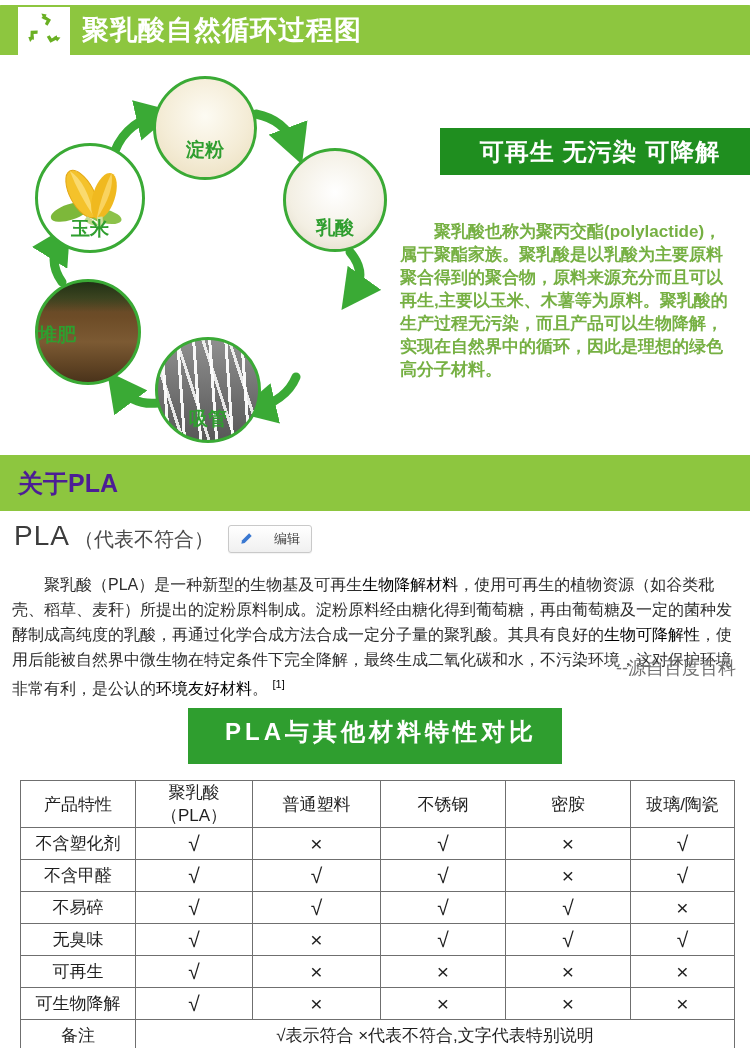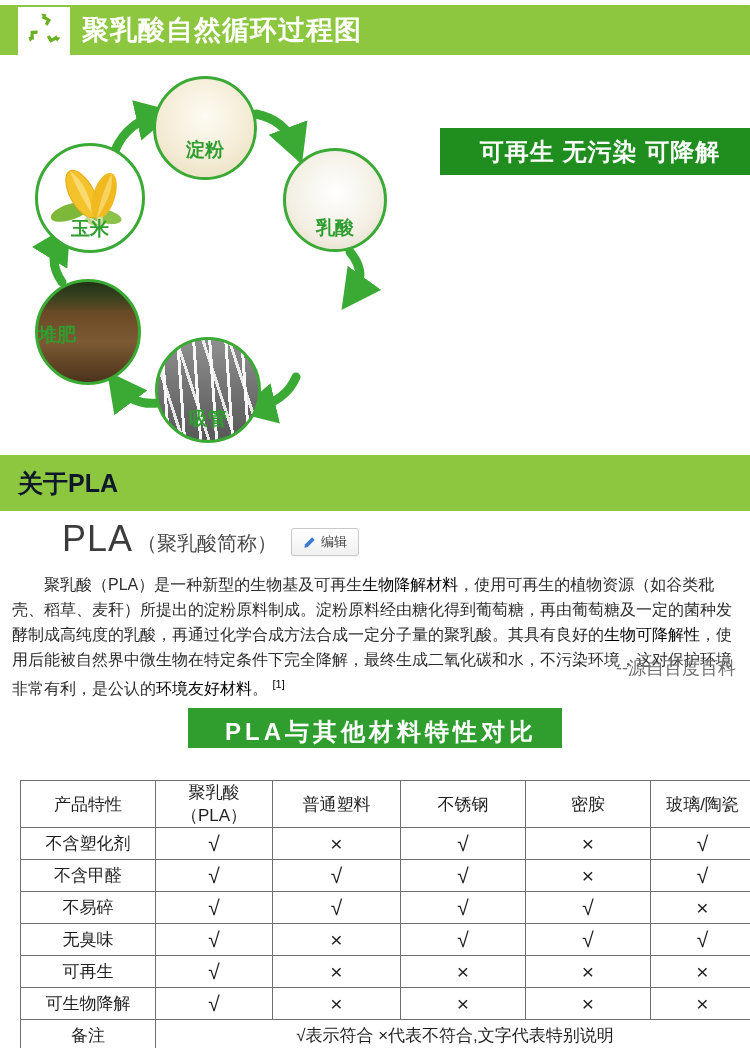--- a/index.html
+++ b/index.html
@@ -42,43 +42,43 @@
   .arrows { position:absolute; left:0; top:0; width:400px; height:392px; }
 
   
   .hl-banner { position:absolute; left:402px; top:68px; width:320px; height:47px; background:#1f8e1f;
       color:#fff; font-size:24px; font-weight:bold; text-align:center; line-height:47px; letter-spacing:1px;margin-left:38px; }
   .hl-desc { position:absolute; left:400px; top:160px; width:334px; color:#76b043; font-size:17px;
       font-weight:bold; line-height:23px; text-indent:2em; }
 
   
   .section-bar { position:absolute; left:0; top:455px; width:750px; height:56px; background:#8dc63f;
-      color:#0f172a; font-size:25px; font-weight:bold; line-height:56px; padding-left:18px; }
+      color:#4c1d95; font-size:25px; font-weight:bold; line-height:56px; padding-left:18px; }
   .baike-head { position:absolute; left:14px; top:518px; display:flex; align-items:center; }
-  .baike-term { font-size:36px; color:#3c3c3c; font-weight:normal; letter-spacing:1px;margin-left:48px; }
+  .baike-term { font-size:28px; color:#3c3c3c; font-weight:normal; letter-spacing:1px; }
   .baike-sub { font-size:20px; color:#4a4a4a; margin-left:4px; margin-top:8px; }
-  .edit-btn { display:inline-flex; align-items:center; gap:5px; margin-left:14px; margin-top:6px;
+  .edit-btn { display:inline-flex; align-items:center; gap:21px; margin-left:14px; margin-top:6px;
       padding:4px 11px; border:1px solid #c9c9c9; border-radius:3px;
       background:linear-gradient(180deg,#ffffff,#f0f0f0); cursor:pointer;
       font-size:13px; color:#444; box-shadow:0 1px 1px rgba(0,0,0,.05); }
   .baike-p { position:absolute; left:12px; top:572px; width:726px; font-size:16px; color:#2d2d2d;
       line-height:25px; text-indent:2em; }
   .baike-p a { color:#000000; text-decoration:none; }
   .baike-ref { color:#136ec2; font-size:11px; vertical-align:super; }
   .baike-source { position:absolute; right:14px; top:656px; font-size:18px; color:#707070; }
 
   
-  .cmp-banner { position:absolute; left:188px; top:708px; width:374px; height:40px; background:#2f9e2f;
+  .cmp-banner { position:absolute; left:188px; top:708px; width:374px; height:56px; background:#2f9e2f;
       color:#fff; font-size:24px; font-weight:bold; text-align:center; line-height:48px; letter-spacing:4px;padding-left:12px; }
   .cmp-table { position:absolute; left:20px; top:780px; width:714px; border-collapse:collapse; table-layout:fixed; }
   .cmp-table th, .cmp-table td { border:1px solid #6f6f6f; height:32px; text-align:center;
       font-size:17px; color:#1f1f1f; font-weight:normal; padding:0; }
   .cmp-table { border:1px solid #555; }
   .cmp-table .sym { font-size:21px; }
-  .col-0 { width:135px; } .col-1 { width:117px; } .col-2 { width:128px; }
+  .col-0 { width:115px; } .col-1 { width:117px; } .col-2 { width:128px; }
   .col-3 { width:125px; } .col-4 { width:125px; } .col-5 { width:104px; }
 </style>
 </head>
 <body>
 
 <div class="page">
 
   <div class="top-header">
     <div class="recycle-box">
       <svg width="42" height="42" viewBox="0 0 48 48">
@@ -153,27 +153,28 @@
       <div></div>
       <div class="label">吸管</div>
     </div>
 
     <div class="node node-compost">
       <div></div>
       <div class="label" style="bottom:34px;text-align:left;">堆肥</div>
     </div>
 
     <div class="hl-banner">可再生  无污染  可降解</div>
+    <div class="hl-desc">聚乳酸也称为聚丙交酯(polylactide)，属于聚酯家族。聚乳酸是以乳酸为主要原料聚合得到的聚合物，原料来源充分而且可以再生,主要以玉米、木薯等为原料。聚乳酸的生产过程无污染，而且产品可以生物降解，实现在自然界中的循环，因此是理想的绿色高分子材料。</div>
   </div>
 
   <div class="section-bar">关于PLA</div>
 
   <div class="baike-head">
     <span class="baike-term">PLA</span>
-    <span class="baike-sub">（聚乳酸简称）</span>
+    <span class="baike-sub">（代表不符合）</span>
     <span class="edit-btn">
       <svg width="13" height="13" viewBox="0 0 16 16">
         <path d="M11.2 1.6 l3.2 3.2 -8.6 8.6 -4.2 1 1 -4.2 z" fill="#3a78d1"></path>
       </svg>
       <span>编辑</span>
     </span>
   </div>
 
   <div class="baike-p"><span>聚乳酸（PLA）是一种新型的生物基及可再生</span><a href="#">生物降解材料</a><span>，使用可再生的植物资源（如谷类秕壳、稻草、麦秆）所提出的淀粉原料制成。淀粉原料经由糖化得到葡萄糖，再由葡萄糖及一定的菌种发酵制成高纯度的乳酸，再通过化学合成方法合成一定分子量的聚乳酸。其具有良好的</span><a href="#">生物可降解性</a><span>，使用后能被自然界中微生物在特定条件下完全降解，最终生成二氧化碳和水，不污染环境，这对保护环境非常有利，是公认的</span><a href="#">环境友好材料</a><span>。</span>&nbsp;<a href="#" class="baike-ref">[1]</a></div>
 

